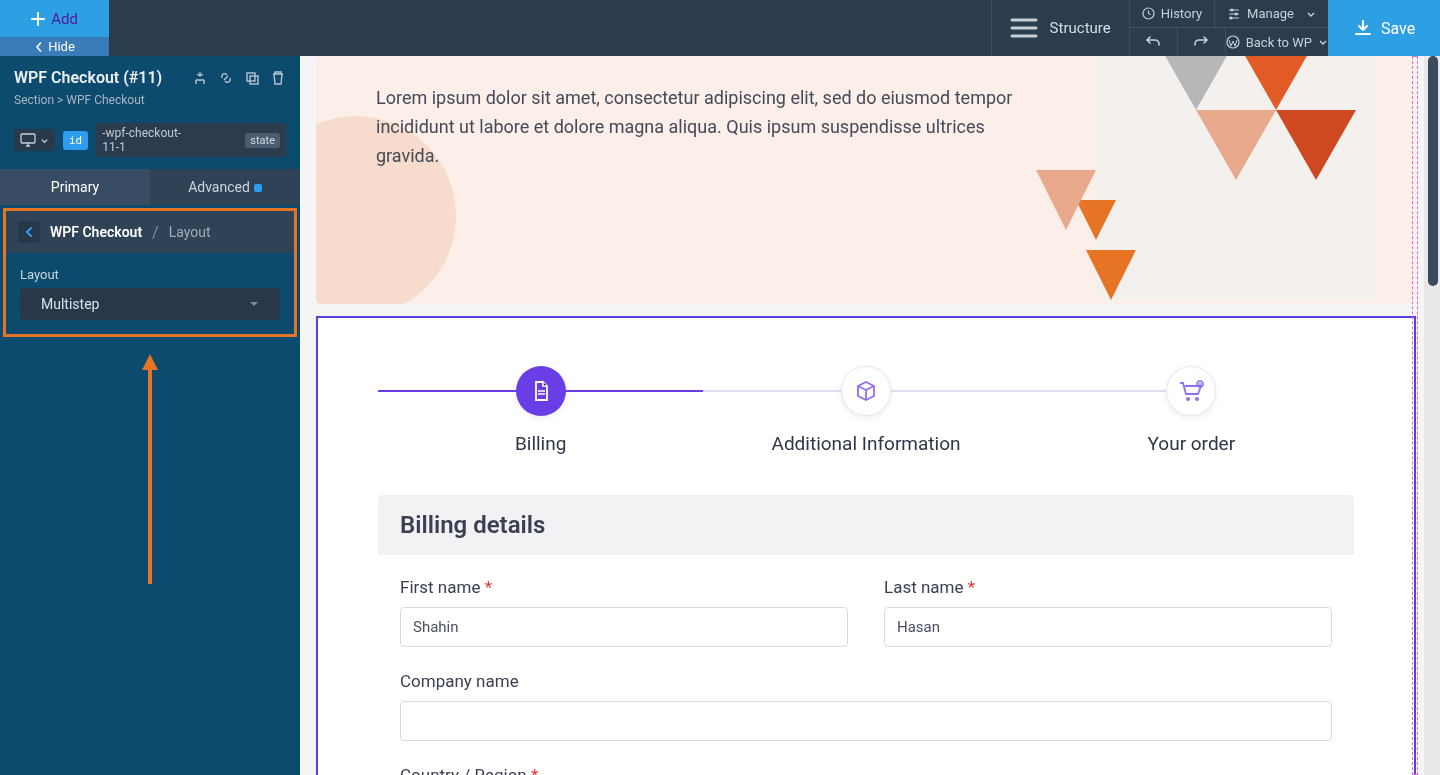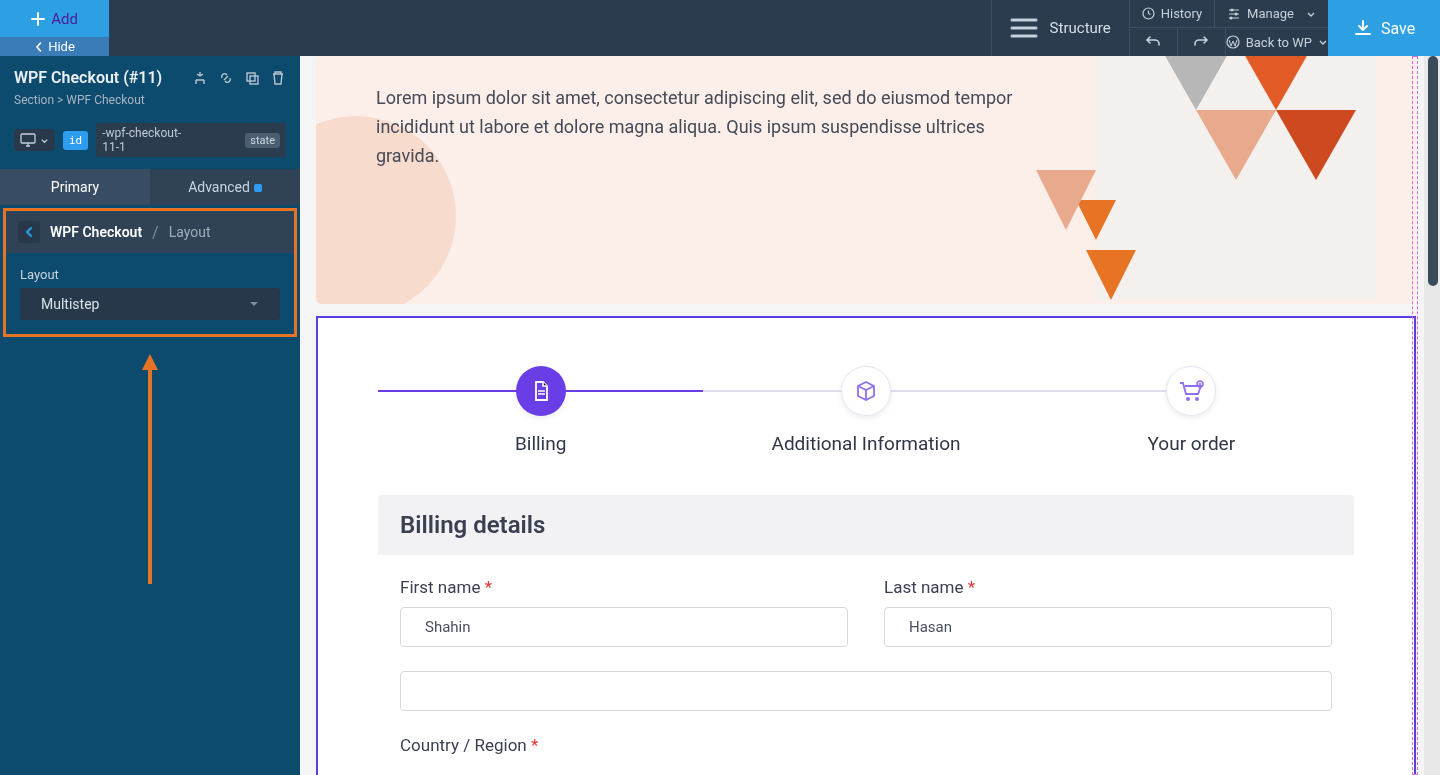--- a/index.html
+++ b/index.html
@@ -66,21 +66,21 @@
 .step-icon { width: 50px; height: 50px; border-radius: 50%; background: #fff; display: flex; align-items: center; justify-content: center; z-index: 1; border: 1px solid #e8e6f5; box-shadow: 0 2px 6px rgba(0,0,0,0.08); }
 .step-icon.active { background: #6a3ee6; border: none; }
 .step-label { font-size: 19px; color: #2e3648; }
 .billing-details { }
 .bd-header { background: #f2f2f4; padding: 16px 22px; font-size: 24px; font-weight: 600; color: #3a3f51; border-top-left-radius: 4px; border-top-right-radius: 4px; }
 .bd-body { padding: 22px 22px 0; }
 .form-row { display: flex; gap: 36px; margin-bottom: 24px; }
 .form-field { flex: 1; }
 .form-label { font-size: 17px; color: #3a3f51; margin-bottom: 10px; display: block; }
 .req { color: #e53935; }
-.form-input { width: 100%; border: 1px solid #d8d8df; border-radius: 4px; padding: 10px 24px; font-size: 15px; color: #4a4f60; }
+.form-input { width: 100%; border: 1px solid #d8d8df; border-radius: 4px; padding: 10px 12px; font-size: 15px; color: #4a4f60; }
 svg { display: block; }
 </style>
 </head>
 <body>
 
 <div class="topbar">
   <div class="add-btn">
     <svg width="14" height="14" viewBox="0 0 14 14">
         <path d="M7 1v12M1 7h12" stroke="#fff" stroke-width="2" stroke-linecap="round"></path>
       </svg>
@@ -299,20 +299,21 @@
               <label class="form-label"><span>First name</span> <span class="req">*</span></label>
               <input class="form-input" type="text" value="Shahin" style="">
             </div>
             <div class="form-field">
               <label class="form-label"><span>Last name</span> <span class="req">*</span></label>
               <input class="form-input" type="text" value="Hasan" style="">
             </div>
           </div>
           <div class="form-row">
             <div class="form-field">
+              <label class="form-label">Company name</label>
               <input class="form-input" type="text" value="" style="">
             </div>
           </div>
           <div class="form-row" style="margin-bottom:0;">
             <div class="form-field">
               <label class="form-label"><span>Country / Region</span> <span class="req">*</span></label>
             </div>
           </div>
         </div>
       </div>

